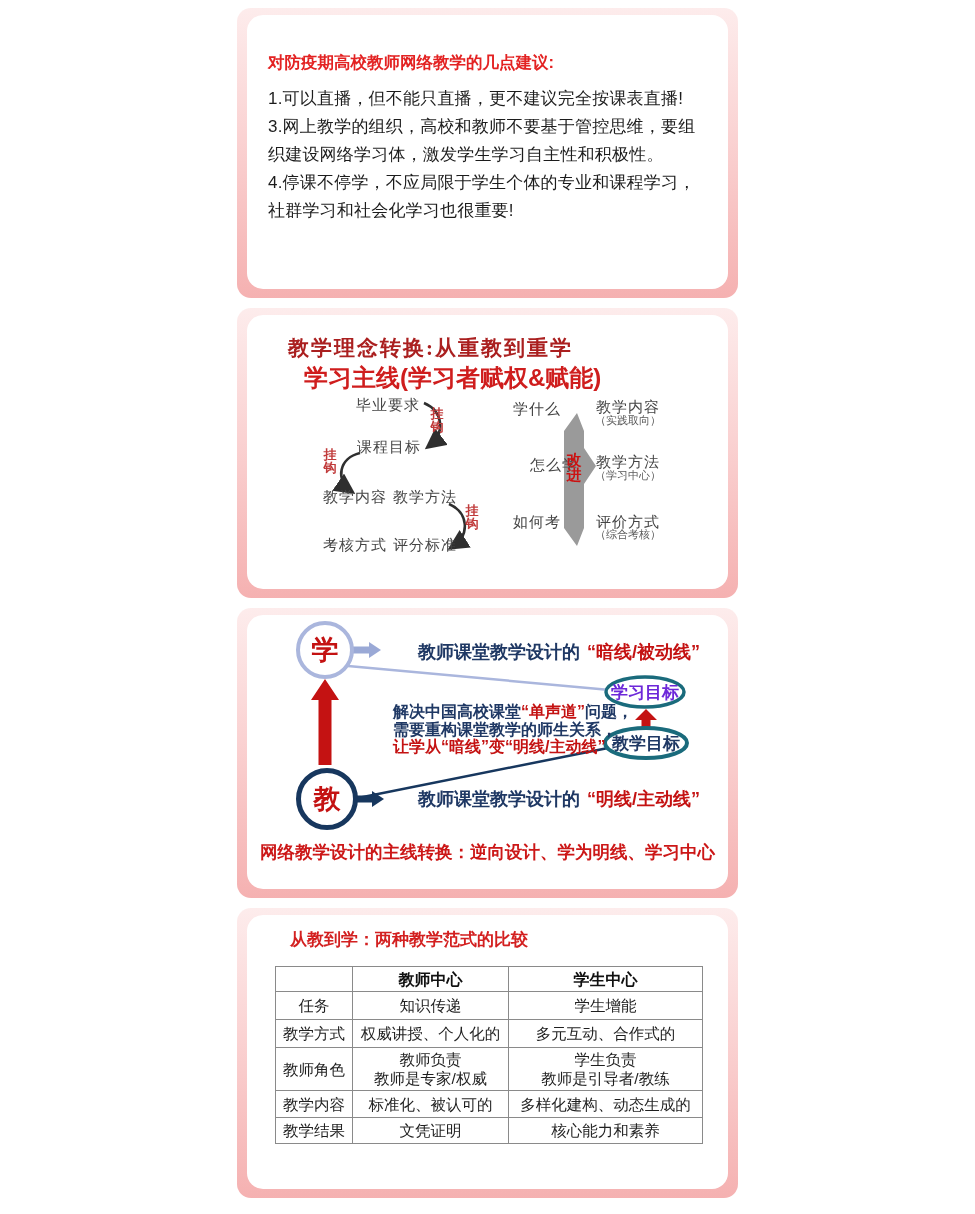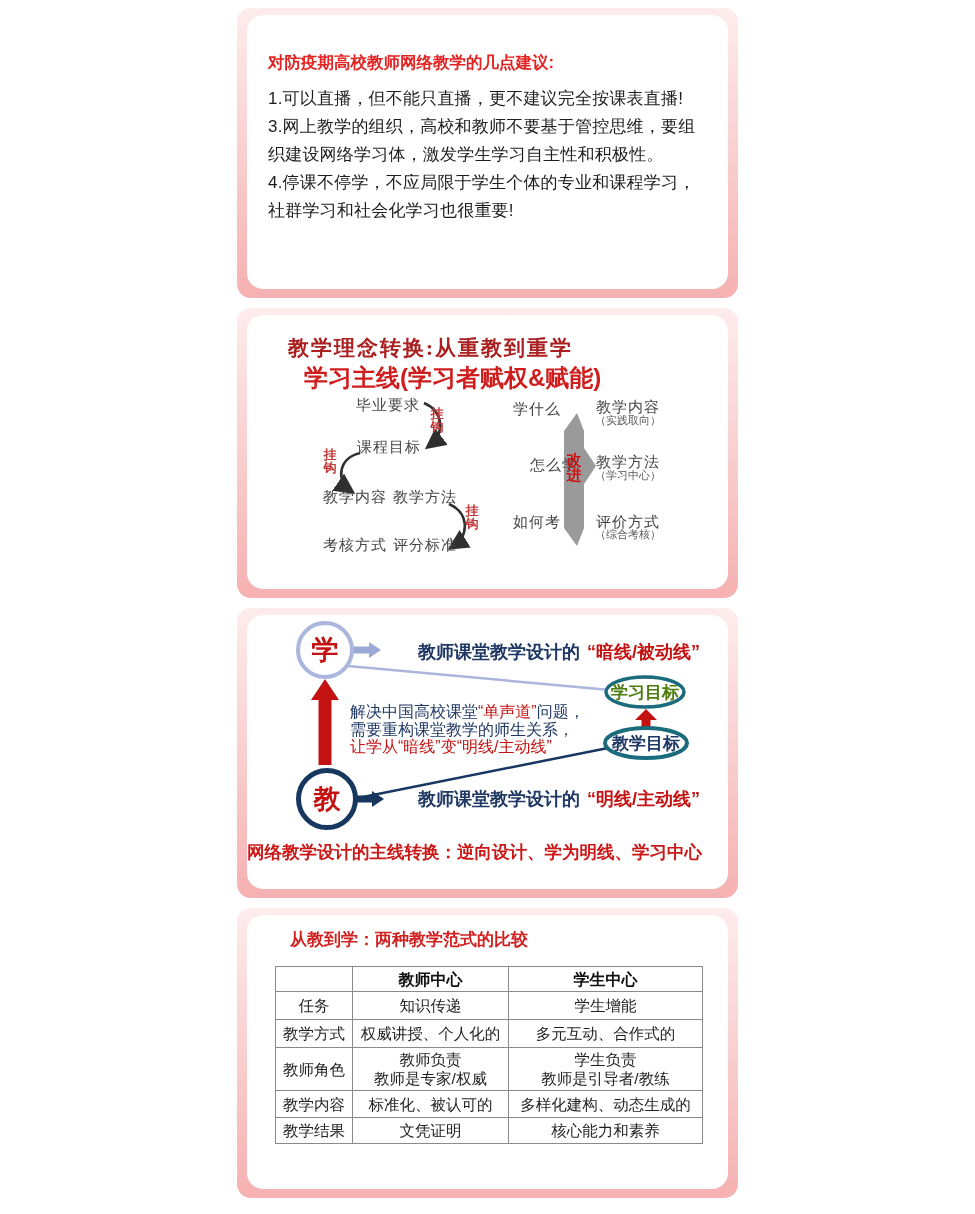--- a/index.html
+++ b/index.html
@@ -29,26 +29,26 @@
   .improve{font-size:15px;color:#cc1111;line-height:15px;}
   .dsub{position:absolute;transform:translate(-50%,-50%);font-size:11px;color:#5a5a5a;white-space:nowrap;}
   .overlay{position:absolute;left:0;top:0;pointer-events:none;}
   
   .circle{position:absolute;transform:translate(-50%,-50%);background:#fff;border-radius:50%;
     display:flex;align-items:center;justify-content:center;font-weight:bold;color:#c41212;}
   .circle.learn{width:50px;height:50px;border:4px solid #aab6dd;font-size:27px;}
   .circle.teach{width:52px;height:52px;border:5px solid #17375e;font-size:27px;}
   .c3-line{position:absolute;transform:translateY(-50%);font-size:18px;font-weight:bold;color:#1f3864;white-space:nowrap;margin-left:33px;}
   .c3-line .rq{color:#c41212;margin-left:7px;}
-  .c3-mid{position:absolute;font-size:16px;font-weight:normal;color:#1f3864;line-height:17.5px;white-space:nowrap;}
+  .c3-mid{position:absolute;font-size:16px;font-weight:bold;color:#1f3864;line-height:17.5px;white-space:nowrap;margin-left:43px;}
   .c3-mid .rq{color:#c41212;}
   .etext{position:absolute;transform:translate(-50%,-50%);font-size:17px;font-weight:bold;white-space:nowrap;}
-  .etext.red{color:#4d7c0f;}
+  .etext.red{color:#6d28d9;}
   .etext.navy{color:#1f3864;}
-  .c3-footer{position:absolute;left:0;top:225px;width:100%;text-align:left;
+  .c3-footer{position:absolute;left:0;top:225px;width:100%;text-align:center;
     font-size:17.5px;font-weight:bold;color:#cc1717;white-space:nowrap;}
   
   .c4-title{position:absolute;left:43px;top:13px;font-size:17px;font-weight:bold;color:#d32020;}
   .c4-table{position:absolute;left:28px;top:51px;border-collapse:collapse;table-layout:fixed;}
   .c4-table td,.c4-table th{border:1px solid #8a8a8a;text-align:center;vertical-align:middle;
     font-size:15.5px;color:#1f1f1f;padding:0 2px;white-space:pre-line;line-height:19px;margin-top:37px;}
   .c4-table th{font-weight:bold;font-size:16px;color:#111;}
 </style>
 </head>
 <body>

